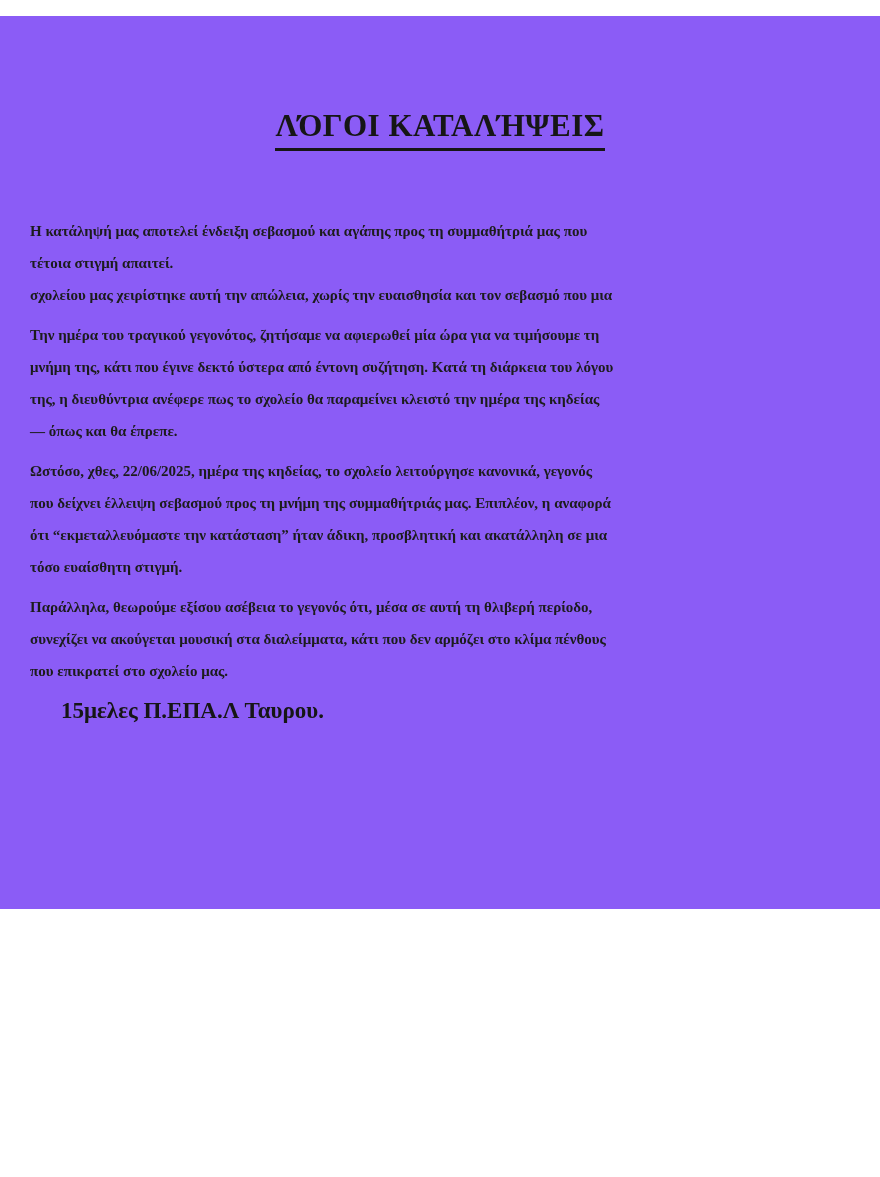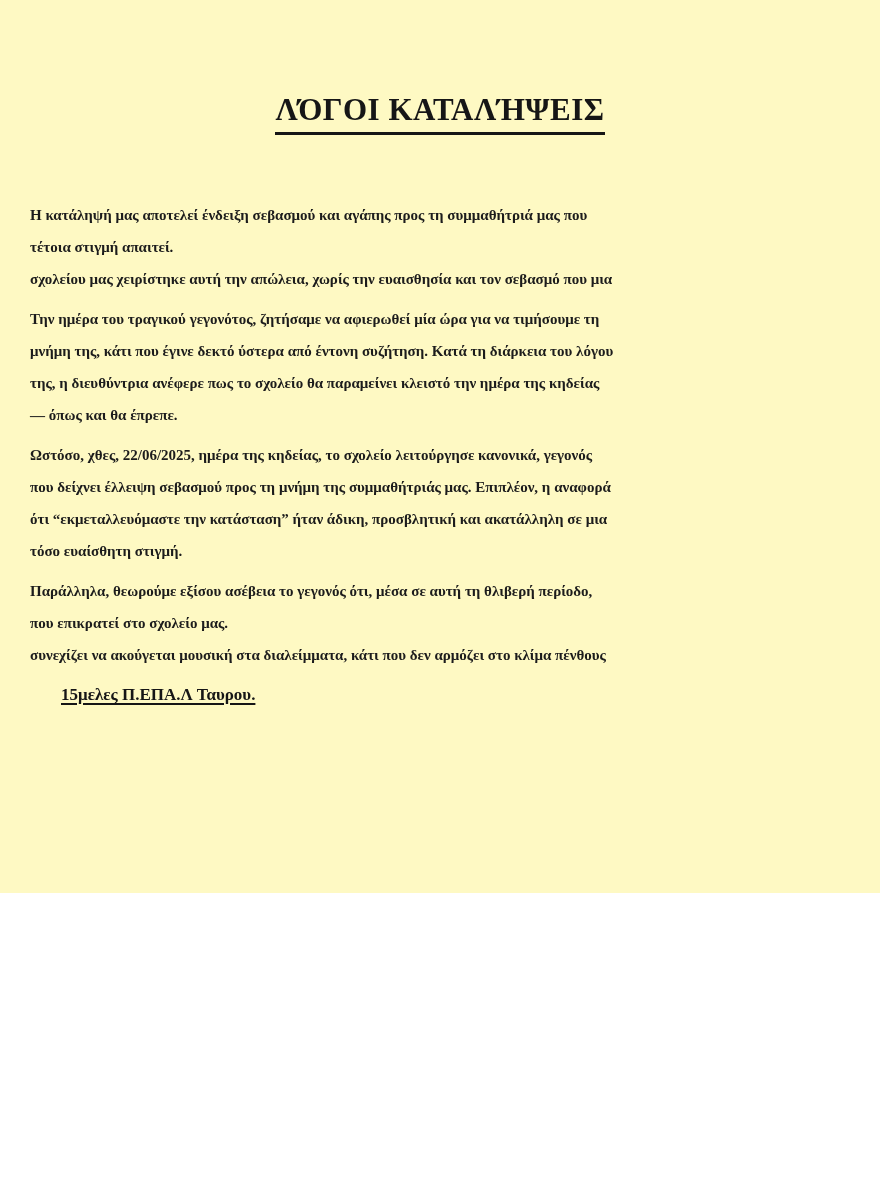--- a/index.html
+++ b/index.html
@@ -4,24 +4,25 @@
 <style>
   html, body {
     margin: 0;
     padding: 0;
     background: #ffffff;
   }
   .page {
     position: relative;
     width: 880px;
     height: 893px;
-    background: #fef9c3;
+    background: #8b5cf6;
     overflow: hidden;
     font-family: "Liberation Serif", "DejaVu Serif", serif;
     color: #1c1c1c;
+    margin-top: 16px;
   }
   .title-wrap {
     padding-top: 92px;
     text-align: center;
   }
   .doc-title {
     display: inline-block;
     margin: 0;
     font-size: 31px;
     font-weight: 700;
@@ -43,25 +44,24 @@
     line-height: 32px;
     color: #1c1c1c;
   }
   .line {
     display: block;
     white-space: nowrap;
   }
   .signature {
     margin-top: 12px;
     padding-left: 31px;
-    font-size: 17px;
+    font-size: 23px;
     font-weight: 700;
     line-height: 24px;
     color: #161616;
-    text-decoration: underline;
     text-decoration-thickness: 2px;
     text-underline-offset: 3px;
   }
 </style>
 </head>
 <body>
 
 <div class="page">
 
   <div class="title-wrap">
@@ -85,21 +85,21 @@
 
     <p class="para">
       <span class="line">Ωστόσο, χθες, 22/06/2025, ημέρα της κηδείας, το σχολείο λειτούργησε κανονικά, γεγονός</span>
       <span class="line">που δείχνει έλλειψη σεβασμού προς τη μνήμη της συμμαθήτριάς μας. Επιπλέον, η αναφορά</span>
       <span class="line">ότι “εκμεταλλευόμαστε την κατάσταση” ήταν άδικη, προσβλητική και ακατάλληλη σε μια</span>
       <span class="line">τόσο ευαίσθητη στιγμή.</span>
     </p>
 
     <p class="para">
       <span class="line">Παράλληλα, θεωρούμε εξίσου ασέβεια το γεγονός ότι, μέσα σε αυτή τη θλιβερή περίοδο,</span>
+      <span class="line">συνεχίζει να ακούγεται μουσική στα διαλείμματα, κάτι που δεν αρμόζει στο κλίμα πένθους</span>
       <span class="line">που επικρατεί στο σχολείο μας.</span>
-      <span class="line">συνεχίζει να ακούγεται μουσική στα διαλείμματα, κάτι που δεν αρμόζει στο κλίμα πένθους</span>
     </p>
 
     <div class="signature">15μελες Π.ΕΠΑ.Λ Ταυρου.</div>
 
   </div>
 
 </div>
 
 </body></html>

